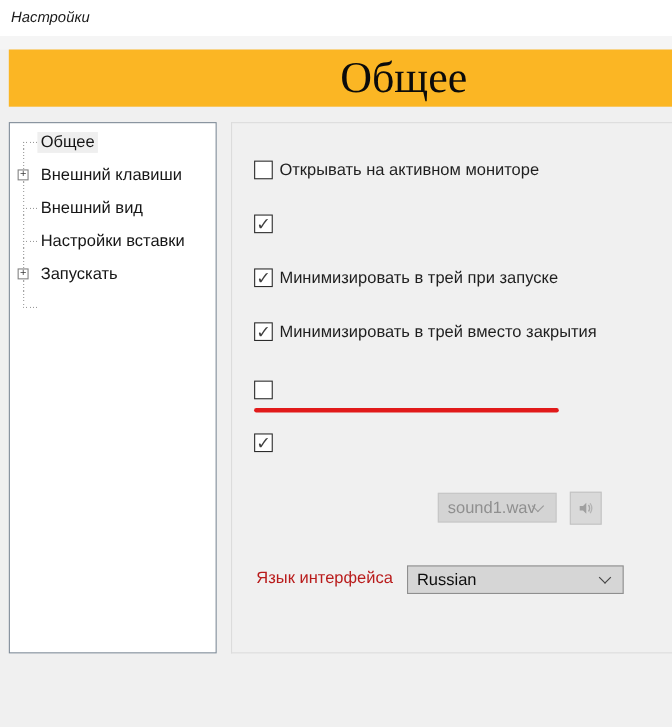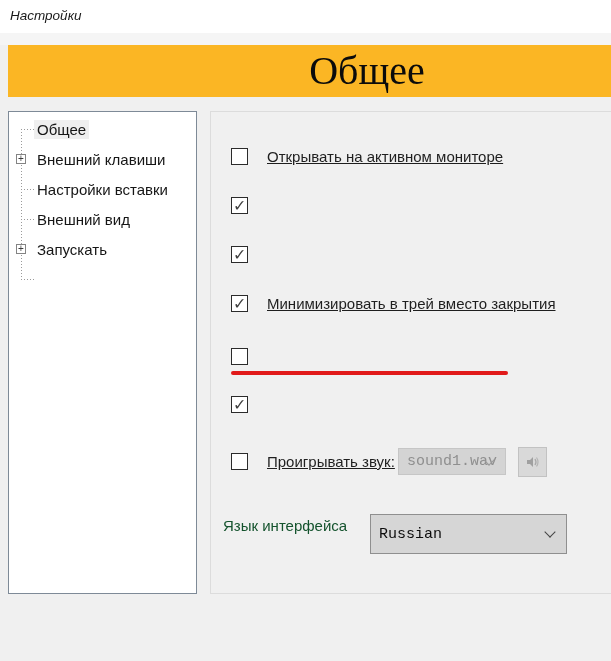--- a/index.html
+++ b/index.html
@@ -60,58 +60,58 @@
   }
   .tree-item.selected .tree-label { background:#efefef; padding:1px 3px; margin-left:-3px; }
   
   .content-panel {
     position:absolute; left:210px; top:111px; width:401px; height:483px;
     background:#f0f0f0;
     border-top:1px solid #dcdcdc; border-left:1px solid #dcdcdc; border-bottom:1px solid #dcdcdc;
   }
   .check-row {
     position:absolute; left:20px; height:20px;
-    display:flex; align-items:center; gap:19px; white-space:nowrap;text-decoration:underline;
+    display:flex; align-items:flex-start; gap:6px; white-space:nowrap;
   }
   .checkbox {
     width:17px; height:17px; background:#ffffff; border:1px solid #2b2b2b;
     position:relative; flex:none;
   }
   .checkbox .check-glyph {
     display:none; position:absolute; left:1px; top:-2px;
     font-size:16px; color:#3f3f3f;
   }
   .checkbox.checked .check-glyph { display:block; }
   .check-label { font-size:15px; color:#1f1f1f; }
   .red-underline {
     position:absolute; left:20px; top:259px; width:277px; height:4px;
     border-radius:2px;
   }
   
   .combo {
     position:absolute; display:flex; align-items:center;
-    font-size:15px; padding-left:8px;font-family:Liberation Mono, monospace;
+    font-size:15px; padding-left:8px;
   }
   .combo .chevron {
     position:absolute; right:12px; top:50%; margin-top:-6px;
     width:8px; height:8px;
     border-right:1.5px solid #444; border-bottom:1.5px solid #444;
     transform:rotate(45deg);
   }
   .combo.disabled { background:#d4d4d4; border:1px solid #c6c6c6; color:#8f8f8f; }
   .combo.disabled .chevron { border-color:#9a9a9a; }
   .combo.enabled { background:#d6d6d6; border:1px solid #8f8f8f; color:#0d0d0d; }
   .sound-combo { left:187px; top:336px; width:108px; height:27px; }
   .play-button {
     position:absolute; left:307px; top:335px; width:29px; height:30px;
     background:#d9d9d9; border:1px solid #c2c2c2;
     display:flex; align-items:center; justify-content:center;
   }
-  .lang-label { position:absolute; left:12px; top:405px; font-size:15px; color:#14532d; }
-  .lang-combo { left:159px; top:402px; width:197px; height:40px; }
+  .lang-label { position:absolute; left:22px; top:405px; font-size:15px; color:#b91c1c; }
+  .lang-combo { left:159px; top:402px; width:197px; height:26px; }
 </style>
 </head>
 <body>
 
 <div class="titlebar">
   <span class="title-text">Настройки</span>
 </div>
 <div class="sub-strip"></div>
 
 <div class="banner" style="background: rgb(251, 182, 36);">
@@ -124,25 +124,25 @@
   <div class="tree-item selected">
     <span class="stub"></span>
     <span class="tree-label">Общее</span>
   </div>
   <div class="tree-item">
     <span class="expander">+</span>
     <span class="tree-label">Внешний клавиши</span>
   </div>
   <div class="tree-item">
     <span class="stub"></span>
+    <span class="tree-label">Внешний вид</span>
+  </div>
+  <div class="tree-item">
+    <span class="stub"></span>
     <span class="tree-label">Настройки вставки</span>
-  </div>
-  <div class="tree-item">
-    <span class="stub"></span>
-    <span class="tree-label">Внешний вид</span>
   </div>
   <div class="tree-item">
     <span class="expander">+</span>
     <span class="tree-label">Запускать</span>
   </div>
   <div class="tree-item">
     <span class="stub"></span>
   </div>
 </div>
 
@@ -156,20 +156,21 @@
   <div class="check-row" style="top:83px">
     <span class="checkbox checked">
         <span class="check-glyph">✓</span>
       </span>
   </div>
 
   <div class="check-row" style="top:132px">
     <span class="checkbox checked">
         <span class="check-glyph">✓</span>
       </span>
+    <span class="check-label">Минимизировать в трей при запуске</span>
   </div>
 
   <div class="check-row" style="top:181px">
     <span class="checkbox checked">
         <span class="check-glyph">✓</span>
       </span>
     <span class="check-label">Минимизировать в трей вместо закрытия</span>
   </div>
 
   <div class="check-row" style="top:234px">
@@ -177,24 +178,20 @@
   </div>
 
   <div class="red-underline" style="background: rgb(225, 26, 26);"></div>
 
   <div class="check-row" style="top:282px">
     <span class="checkbox checked">
         <span class="check-glyph">✓</span>
       </span>
   </div>
 
-  <div class="check-row" style="top:339px">
-    <span class="checkbox"></span>
-    <span class="check-label">Проигрывать звук:</span>
-  </div>
 
   <div class="combo disabled sound-combo">
     <span>sound1.wav</span>
     <span class="chevron"></span>
   </div>
 
   <div class="play-button">
     <svg width="16" height="16" viewBox="0 0 16 16">
       <polygon points="2,6 5,6 8,3 8,13 5,10 2,10" fill="#a0a0a0"></polygon>
       <path d="M10 5 Q12 8 10 11" stroke="#a8a8a8" stroke-width="1.3" fill="none"></path>

